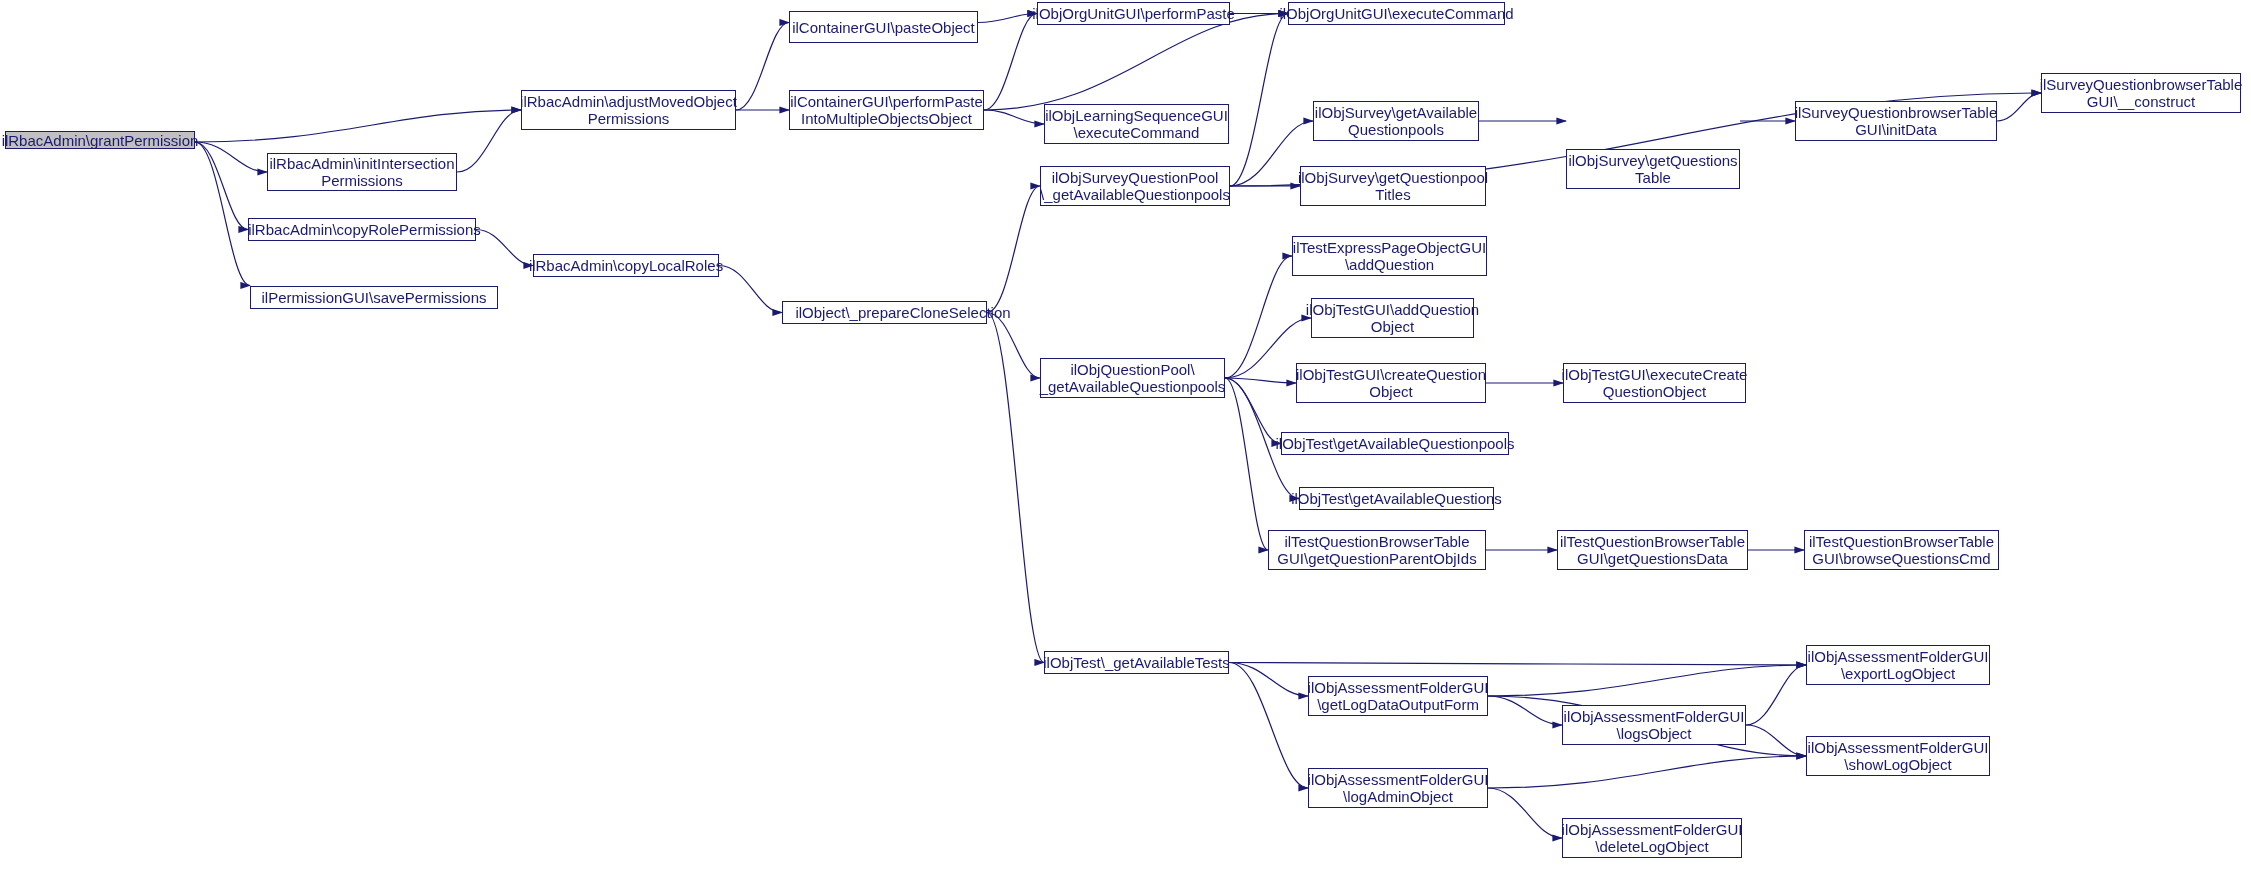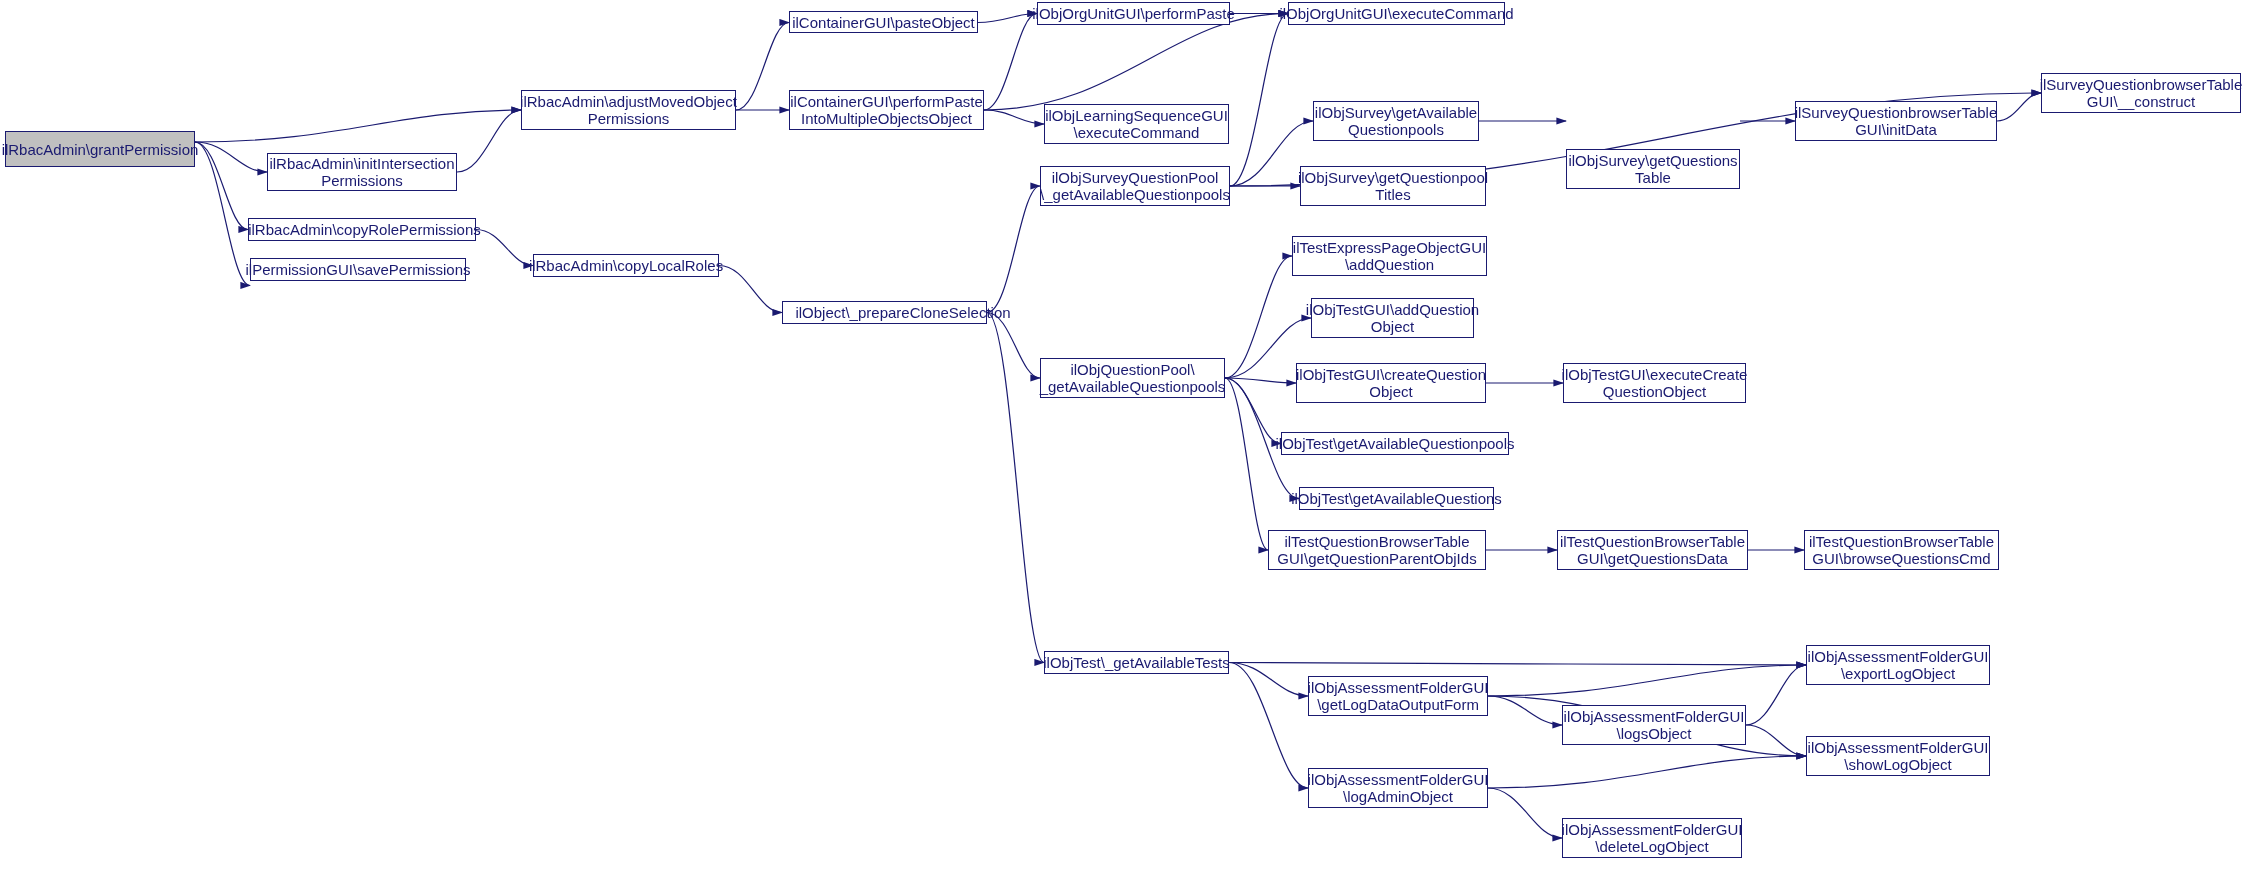--- a/index.html
+++ b/index.html
@@ -93,29 +93,29 @@
         <path d="M1488,696 C1521.3,696 1533.88,725 1562,725" marker-end="url(#arrow)"></path>
         <path d="M1488,696 C1631.1,696 1685.16,665 1806,665" marker-end="url(#arrow)"></path>
         <path d="M1488,696 C1631.1,696 1685.16,756 1806,756" marker-end="url(#arrow)"></path>
         <path d="M1746,725 C1773,725 1783.2,665 1806,665" marker-end="url(#arrow)"></path>
         <path d="M1746,725 C1773,725 1783.2,756 1806,756" marker-end="url(#arrow)"></path>
         <path d="M1488,788 C1521.3,788 1533.88,838 1562,838" marker-end="url(#arrow)"></path>
         <path d="M1488,788 C1631.1,788 1685.16,756 1806,756" marker-end="url(#arrow)"></path>
       </g>
   </svg>
   <div id="nodes">
-      <div class="node root" style="left: 5px; top: 131px; width: 190px; height: 36px;">ilRbacAdmin\grantPermission</div>
+      <div class="node root" style="left: 5px; top: 131px; width: 190px; height: 18px;">ilRbacAdmin\grantPermission</div>
       <div class="node" style="left: 267px; top: 153px; width: 190px; height: 38px;">ilRbacAdmin\initIntersection
 Permissions</div>
       <div class="node" style="left: 248px; top: 218px; width: 228px; height: 23px; padding-left: 8px;">ilRbacAdmin\copyRolePermissions</div>
-      <div class="node" style="left: 250px; top: 258px; width: 216px; height: 23px;">ilPermissionGUI\savePermissions</div>
+      <div class="node" style="left: 250px; top: 286px; width: 248px; height: 23px;">ilPermissionGUI\savePermissions</div>
       <div class="node" style="left: 533px; top: 254px; width: 186px; height: 23px;">ilRbacAdmin\copyLocalRoles</div>
       <div class="node" style="left: 521px; top: 90px; width: 215px; height: 40px;">ilRbacAdmin\adjustMovedObject
 Permissions</div>
-      <div class="node" style="left: 789px; top: 11px; width: 189px; height: 22px;">ilContainerGUI\pasteObject</div>
+      <div class="node" style="left: 789px; top: 11px; width: 189px; height: 32px;">ilContainerGUI\pasteObject</div>
       <div class="node" style="left: 789px; top: 90px; width: 195px; height: 40px;">ilContainerGUI\performPaste
 IntoMultipleObjectsObject</div>
       <div class="node" style="left: 1037px; top: 2px; width: 193px; height: 23px;">ilObjOrgUnitGUI\performPaste</div>
       <div class="node" style="left: 1288px; top: 2px; width: 217px; height: 23px;">ilObjOrgUnitGUI\executeCommand</div>
       <div class="node" style="left: 1044px; top: 104px; width: 185px; height: 40px;">ilObjLearningSequenceGUI
 \executeCommand</div>
       <div class="node" style="left: 1040px; top: 166px; width: 190px; height: 40px;">ilObjSurveyQuestionPool
 \_getAvailableQuestionpools</div>
       <div class="node" style="left: 1313px; top: 101px; width: 166px; height: 40px;">ilObjSurvey\getAvailable
 Questionpools</div>

